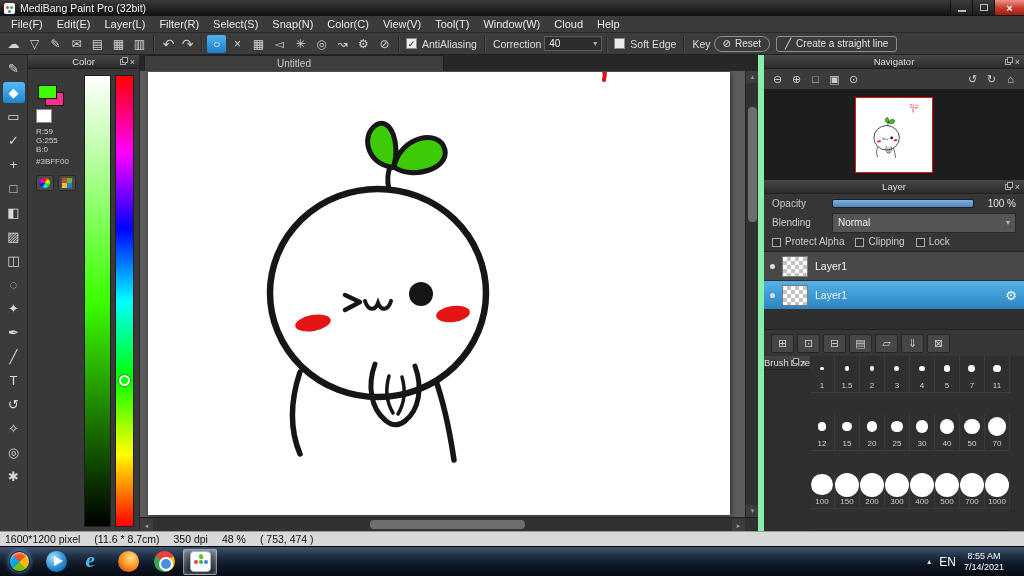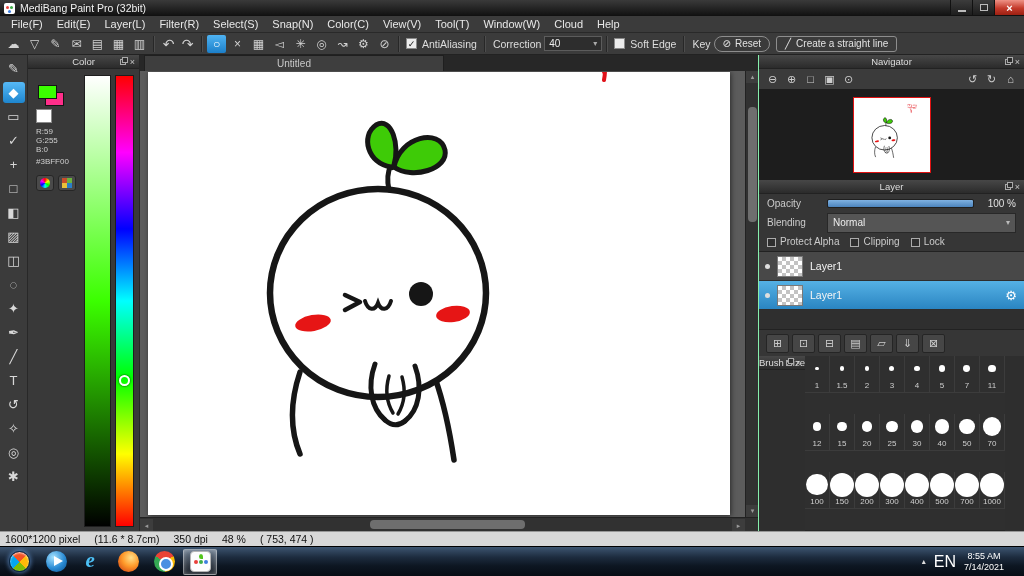--- a/index.html
+++ b/index.html
@@ -73,21 +73,21 @@
   #white-canvas { position:absolute; left:8px; top:1px; width:582px; height:443px; background:#fff; box-shadow:1px 1px 5px rgba(0,0,0,.55); }
   #v-scroll { position:absolute; right:0; top:0; bottom:0; width:13px; background:#313131; border-left:1px solid #222; }
   .scroll-arrow { position:absolute; width:13px; height:12px; color:#9a9a9a; font-size:7px; display:flex; align-items:center; justify-content:center; background:#3d3d3d; }
   #v-arrow-up { top:0; } #v-arrow-down { bottom:0; }
   #v-thumb { position:absolute; left:2px; top:36px; width:9px; height:115px; background:#6e6e6e; border-radius:4px; }
   #h-scroll { height:14px; background:#313131; border-top:1px solid #222; position:relative; flex:none; }
   #h-arrow-left { left:0; top:1px; height:13px; } #h-arrow-right { right:13px; top:1px; height:13px; }
   #h-thumb { position:absolute; left:230px; top:2px; width:155px; height:9px; background:#6e6e6e; border-radius:4px; }
 
   
-  #right-panels { width:266px; background:#fef9c3; border-left:1px solid #86efac; display:flex; flex-direction:column; flex:none; }
+  #right-panels { width:266px; background:#fef9c3; border-left:6px solid #86efac; display:flex; flex-direction:column; flex:none; }
   #navigator { height:125px; display:flex; flex-direction:column; flex:none; }
   #nav-toolbar { height:20px; background:#3b3b3b; display:flex; align-items:center; padding:0 5px; gap:2px; flex:none; }
   .nav-btn { width:17px; height:16px; display:flex; align-items:center; justify-content:center; color:#cecece; font-size:11px; border-radius:2px; flex:none; }
   #nav-spacer { flex:1; }
   #nav-thumb-area { flex:1; background:#1d1d1d; display:flex; align-items:center; justify-content:center; }
   #nav-thumb { width:78px; height:76px; background:#fff; border:1px solid #e01212; overflow:hidden; }
 
   #layer-panel { height:176px; background:#363636; display:flex; flex-direction:column; flex:none; }
   .lp-row { display:flex; align-items:center; padding:0 8px; gap:6px; flex:none; }
   #opacity-row, #blend-row, #check-row { height:19px; }
@@ -132,21 +132,21 @@
   .icon-media-player::after { content:''; position:absolute; left:8px; top:5px; border-left:9px solid #fff; border-top:5.5px solid transparent; border-bottom:5.5px solid transparent; }
   .icon-internet-explorer::after { content:'e'; position:absolute; left:4px; top:-3px; color:#4cc0f5; font-size:21px; font-weight:bold; font-style:italic; font-family:"Liberation Serif",serif; }
   .icon-firefox { border-radius:50%; background:radial-gradient(circle at 62% 32%,#ffe08a,#ff9a2a 45%,#e2621b 75%,#b34410); }
   .icon-chrome { border-radius:50%; background:conic-gradient(from -60deg,#ea4335 0 120deg,#fbbc05 0 240deg,#34a853 0); }
   .icon-chrome::after { content:''; position:absolute; left:5.5px; top:5.5px; width:10px; height:10px; border-radius:50%; background:#4a90e2; border:2px solid #fff; }
   .icon-medibang { border-radius:4px; background:#fdfdfd; border:1px solid #b5b5b5; }
   .icon-medibang::after { content:''; position:absolute; left:3px; top:8px; width:4px; height:4px; border-radius:50%; background:#e8403a; box-shadow:5px 0 0 #3fae49, 10px 0 0 #3f7fe0; }
   .icon-medibang::before { content:''; position:absolute; left:8px; top:2px; width:4px; height:5px; border-radius:50% 50% 0 50%; background:#52c41a; }
   #tray { margin-left:auto; display:flex; align-items:center; gap:8px; padding-right:3px; }
   #tray-expand { color:#ddd; font-size:8px; }
-  #tray-lang { color:#fff; font-size:16px; }
+  #tray-lang { color:#fff; font-size:12px; }
   #tray-clock { display:flex; flex-direction:column; align-items:center; justify-content:center; color:#fff; font-size:9px; line-height:11px; text-align:center; }
   #show-desktop { width:9px; border-left:1px solid #000; background:linear-gradient(rgba(255,255,255,.18),rgba(255,255,255,.04)); }
 </style>
 </head>
 <body>
 
 <div id="app">
 
   <div id="titlebar">
     <div id="app-icon"></div>

